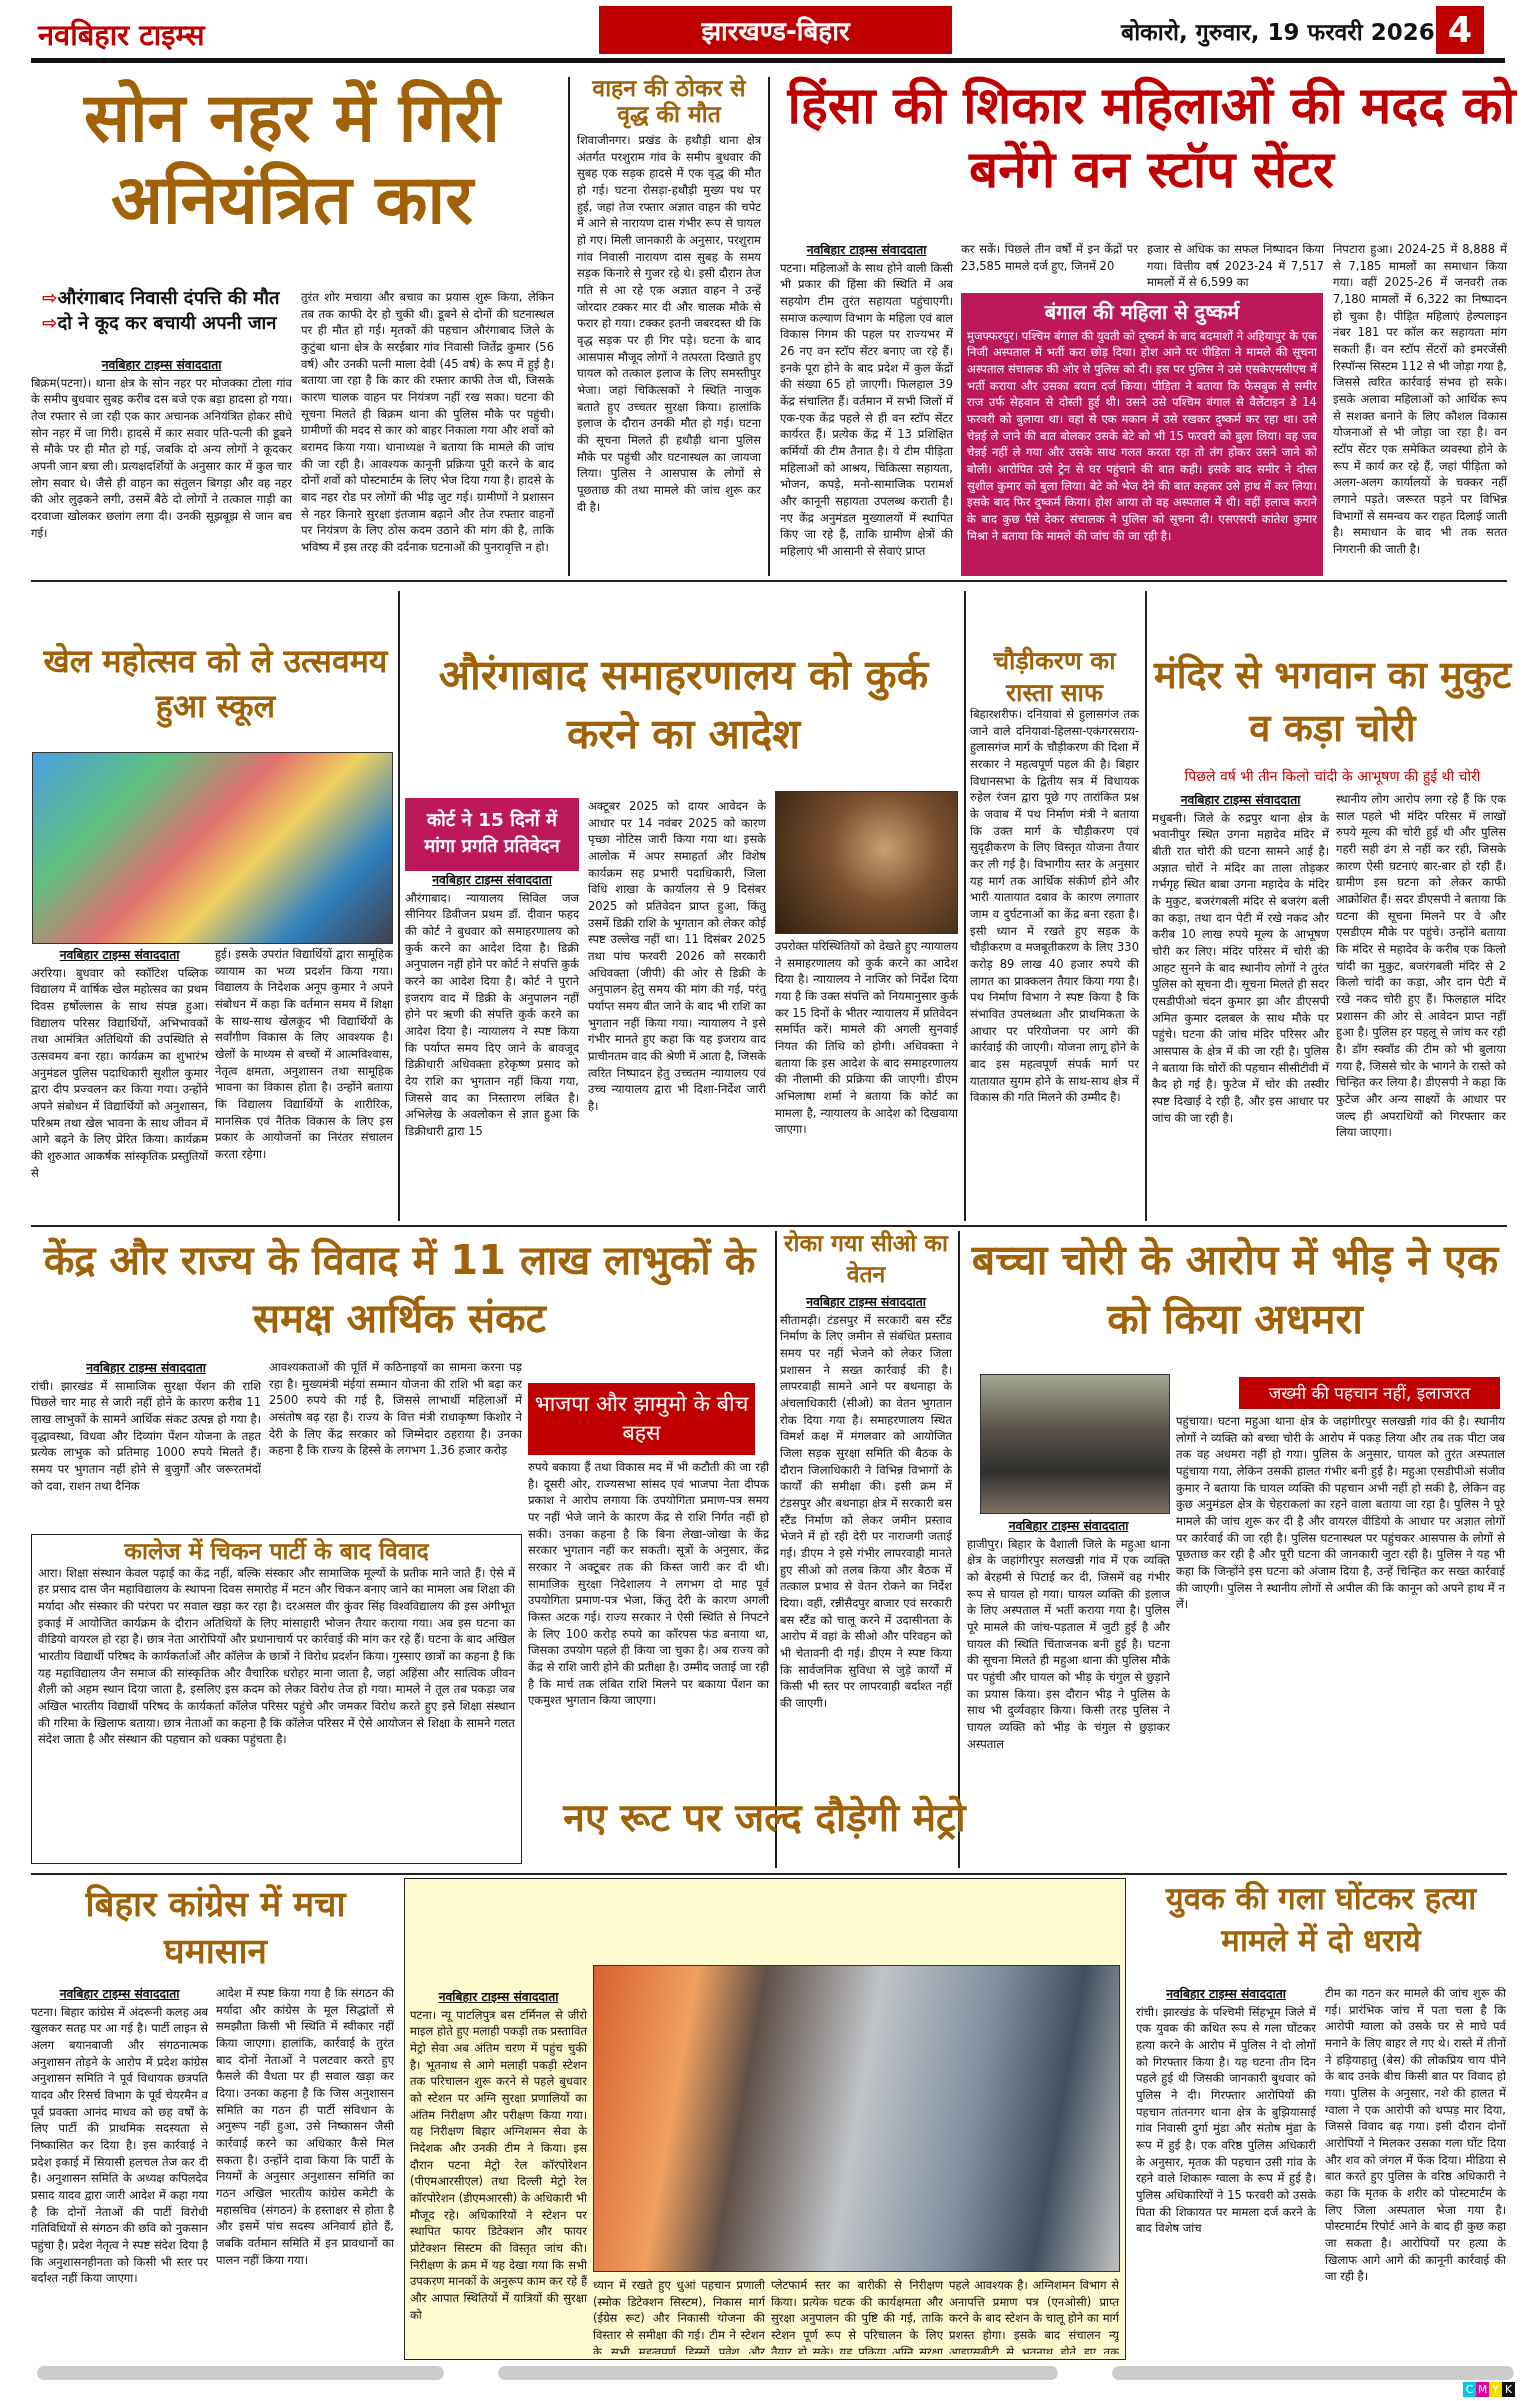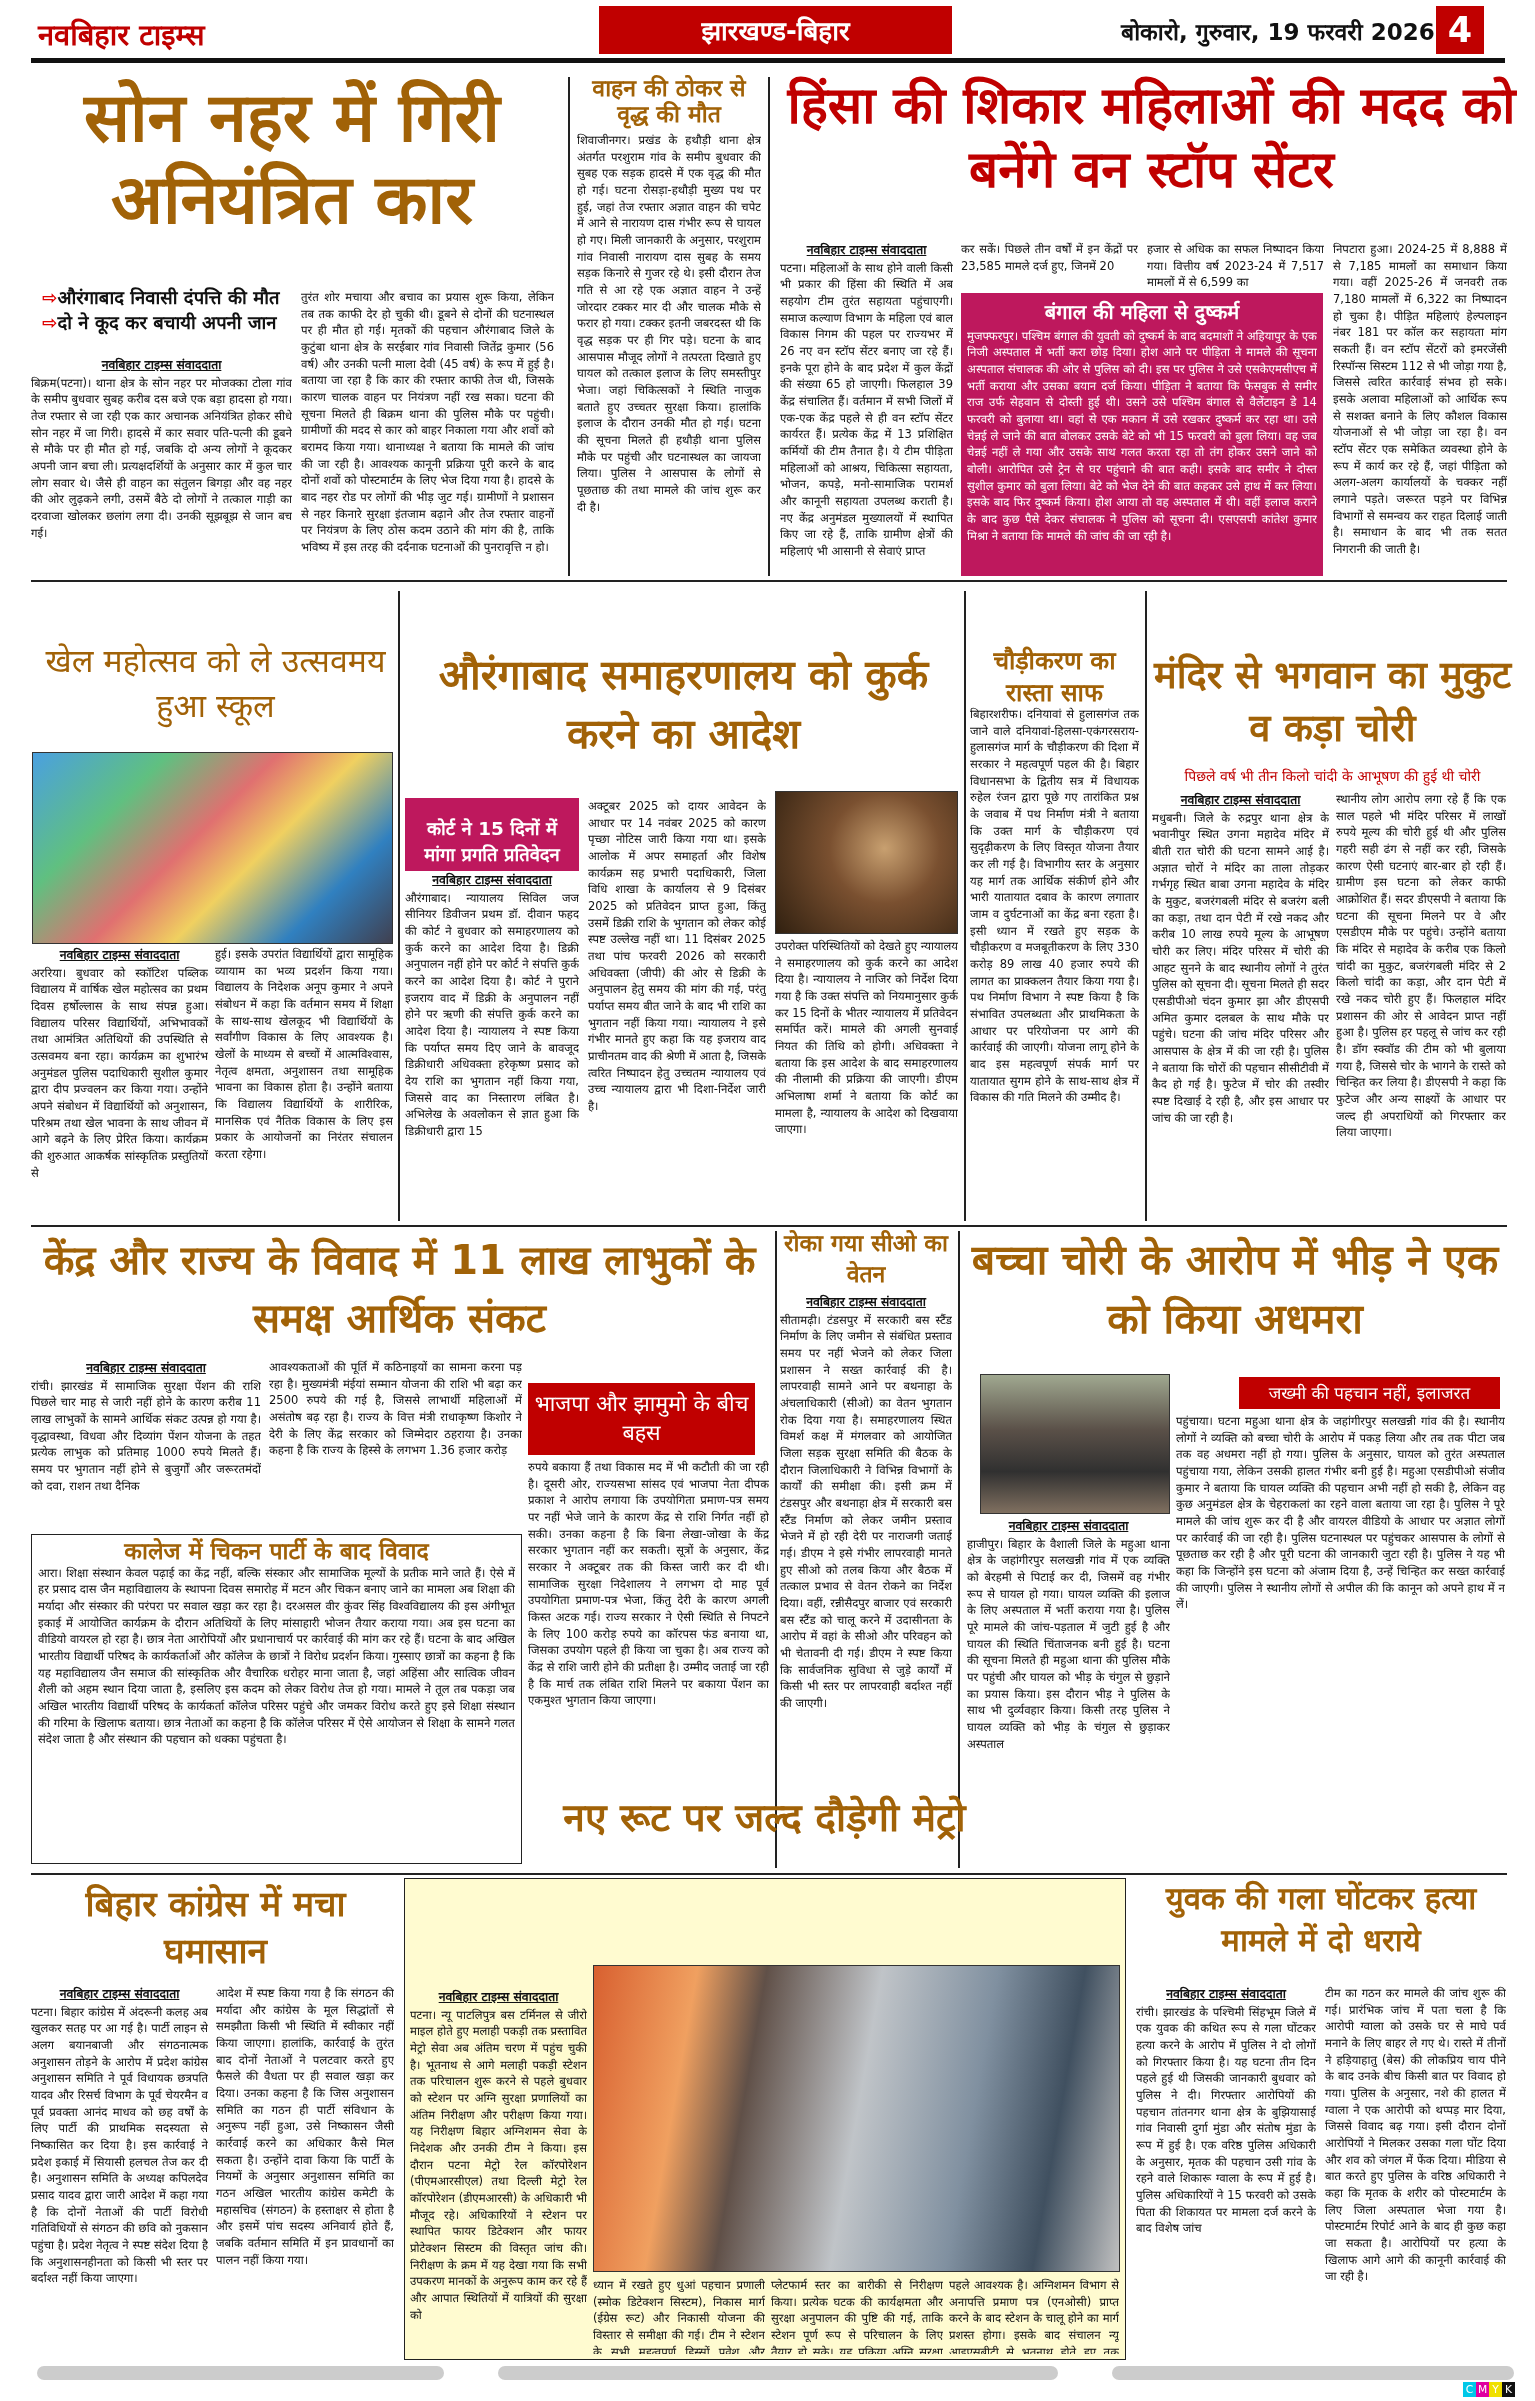--- a/index.html
+++ b/index.html
@@ -61,31 +61,31 @@
 <div class="abs body" style="left:961px;top:241px;width:177px;height:51px">कर सकें। पिछले तीन वर्षों में इन केंद्रों पर 23,585 मामले दर्ज हुए, जिनमें 20</div>
 <div class="abs body" style="left:1147px;top:241px;width:177px;height:51px">हजार से अधिक का सफल निष्पादन किया गया। वित्तीय वर्ष 2023-24 में 7,517 मामलों में से 6,599 का</div>
 <div class="abs body" style="left:1333px;top:241px;width:174px;height:335px">निपटारा हुआ। 2024-25 में 8,888 में से 7,185 मामलों का समाधान किया गया। वहीं 2025-26 में जनवरी तक 7,180 मामलों में 6,322 का निष्पादन हो चुका है। पीड़ित महिलाएं हेल्पलाइन नंबर 181 पर कॉल कर सहायता मांग सकती हैं। वन स्टॉप सेंटरों को इमरजेंसी रिस्पॉन्स सिस्टम 112 से भी जोड़ा गया है, जिससे त्वरित कार्रवाई संभव हो सके। इसके अलावा महिलाओं को आर्थिक रूप से सशक्त बनाने के लिए कौशल विकास योजनाओं से भी जोड़ा जा रहा है। वन स्टॉप सेंटर एक समेकित व्यवस्था होने के रूप में कार्य कर रहे हैं, जहां पीड़िता को अलग-अलग कार्यालयों के चक्कर नहीं लगाने पड़ते। जरूरत पड़ने पर विभिन्न विभागों से समन्वय कर राहत दिलाई जाती है। समाधान के बाद भी तक सतत निगरानी की जाती है।</div>
 
 <div class="abs blackbox" style="left:961px;top:293px;width:362px;height:283px;padding:4.6px 6.1px">
   <div style="font-size:20px;margin-bottom:3.1px">बंगाल की महिला से दुष्कर्म</div>
   <div class="body" style="color:#fff;font-weight:normal;height:244px">मुजफ्फरपुर। पश्चिम बंगाल की युवती को दुष्कर्म के बाद बदमाशों ने अहियापुर के एक निजी अस्पताल में भर्ती करा छोड़ दिया। होश आने पर पीड़िता ने मामले की सूचना अस्पताल संचालक की ओर से पुलिस को दी। इस पर पुलिस ने उसे एसकेएमसीएच में भर्ती कराया और उसका बयान दर्ज किया। पीड़िता ने बताया कि फेसबुक से समीर राज उर्फ सेहवान से दोस्ती हुई थी। उसने उसे पश्चिम बंगाल से वैलेंटाइन डे 14 फरवरी को बुलाया था। वहां से एक मकान में उसे रखकर दुष्कर्म कर रहा था। उसे चेन्नई ले जाने की बात बोलकर उसके बेटे को भी 15 फरवरी को बुला लिया। वह जब चेन्नई नहीं ले गया और उसके साथ गलत करता रहा तो तंग होकर उसने जाने को बोली। आरोपित उसे ट्रेन से घर पहुंचाने की बात कही। इसके बाद समीर ने दोस्त सुशील कुमार को बुला लिया। बेटे को भेज देने की बात कहकर उसे हाथ में कर लिया। इसके बाद फिर दुष्कर्म किया। होश आया तो वह अस्पताल में थी। वहीं इलाज कराने के बाद कुछ पैसे देकर संचालक ने पुलिस को सूचना दी। एसएसपी कांतेश कुमार मिश्रा ने बताया कि मामले की जांच की जा रही है।</div>
 </div>
 <div class="abs hrule" style="left:31px;top:580px;width:1476px"></div>
 
-<div class="abs hl hl-black" style="left:31px;top:639px;width:369px;font-size:32px;font-weight:normal;line-height:1.4">खेल महोत्सव को ले उत्सवमय हुआ स्कूल</div>
+<div class="abs hl hl-black" style="left:31px;top:639px;width:369px;font-size:32px;font-weight:bold;line-height:1.4">खेल महोत्सव को ले उत्सवमय हुआ स्कूल</div>
 <div class="abs photo" style="left:32px;top:752px;width:361px;height:192px;background:linear-gradient(135deg,#4aa0e0 0%,#60c080 25%,#e07070 45%,#f0d060 60%,#3080c0 80%,#404050 100%)"></div>
 <div class="abs" style="left:31px;top:946px;width:177px;height:276px">
   <div class="byline">नवबिहार टाइम्स संवाददाता</div>
   <div class="body" style="height:253px">अररिया। बुधवार को स्कॉटिश पब्लिक विद्यालय में वार्षिक खेल महोत्सव का प्रथम दिवस हर्षोल्लास के साथ संपन्न हुआ। विद्यालय परिसर विद्यार्थियों, अभिभावकों तथा आमंत्रित अतिथियों की उपस्थिति से उत्सवमय बना रहा। कार्यक्रम का शुभारंभ अनुमंडल पुलिस पदाधिकारी सुशील कुमार द्वारा दीप प्रज्वलन कर किया गया। उन्होंने अपने संबोधन में विद्यार्थियों को अनुशासन, परिश्रम तथा खेल भावना के साथ जीवन में आगे बढ़ने के लिए प्रेरित किया। कार्यक्रम की शुरुआत आकर्षक सांस्कृतिक प्रस्तुतियों से</div>
 </div>
 <div class="abs body" style="left:215px;top:946px;width:178px;height:276px">हुई। इसके उपरांत विद्यार्थियों द्वारा सामूहिक व्यायाम का भव्य प्रदर्शन किया गया। विद्यालय के निदेशक अनूप कुमार ने अपने संबोधन में कहा कि वर्तमान समय में शिक्षा के साथ-साथ खेलकूद भी विद्यार्थियों के सर्वांगीण विकास के लिए आवश्यक है। खेलों के माध्यम से बच्चों में आत्मविश्वास, नेतृत्व क्षमता, अनुशासन तथा सामूहिक भावना का विकास होता है। उन्होंने बताया कि विद्यालय विद्यार्थियों के शारीरिक, मानसिक एवं नैतिक विकास के लिए इस प्रकार के आयोजनों का निरंतर संचालन करता रहेगा।</div>
 <div class="abs vrule" style="left:398px;top:591px;height:630px"></div>
 
 <div class="abs hl hl-black" style="left:407px;top:646px;width:553px;font-size:41px;line-height:1.45">औरंगाबाद समाहरणालय को कुर्क करने का आदेश</div>
-<div class="abs blackbox" style="left:405px;top:798px;width:174px;height:73px;font-size:18.4px;padding:18px;line-height:1.4">कोर्ट ने 15 दिनों में मांगा प्रगति प्रतिवेदन</div>
+<div class="abs blackbox" style="left:405px;top:798px;width:174px;height:73px;font-size:18.4px;padding:9px;line-height:1.4">कोर्ट ने 15 दिनों में मांगा प्रगति प्रतिवेदन</div>
 <div class="abs" style="left:405px;top:871px;width:174px;height:350px">
   <div class="byline">नवबिहार टाइम्स संवाददाता</div>
   <div class="body" style="height:330px">औरंगाबाद। न्यायालय सिविल जज सीनियर डिवीजन प्रथम डॉ. दीवान फहद की कोर्ट ने बुधवार को समाहरणालय को कुर्क करने का आदेश दिया है। डिक्री अनुपालन नहीं होने पर कोर्ट ने संपत्ति कुर्क करने का आदेश दिया है। कोर्ट ने पुराने इजराय वाद में डिक्री के अनुपालन नहीं होने पर ऋणी की संपत्ति कुर्क करने का आदेश दिया है। न्यायालय ने स्पष्ट किया कि पर्याप्त समय दिए जाने के बावजूद डिक्रीधारी अधिवक्ता हरेकृष्ण प्रसाद को देय राशि का भुगतान नहीं किया गया, जिससे वाद का निस्तारण लंबित है। अभिलेख के अवलोकन से ज्ञात हुआ कि डिक्रीधारी द्वारा 15</div>
 </div>
 <div class="abs body" style="left:588px;top:798px;width:178px;height:422px">अक्टूबर 2025 को दायर आवेदन के आधार पर 14 नवंबर 2025 को कारण पृच्छा नोटिस जारी किया गया था। इसके आलोक में अपर समाहर्ता और विशेष कार्यक्रम सह प्रभारी पदाधिकारी, जिला विधि शाखा के कार्यालय से 9 दिसंबर 2025 को प्रतिवेदन प्राप्त हुआ, किंतु उसमें डिक्री राशि के भुगतान को लेकर कोई स्पष्ट उल्लेख नहीं था। 11 दिसंबर 2025 तथा पांच फरवरी 2026 को सरकारी अधिवक्ता (जीपी) की ओर से डिक्री के अनुपालन हेतु समय की मांग की गई, परंतु पर्याप्त समय बीत जाने के बाद भी राशि का भुगतान नहीं किया गया। न्यायालय ने इसे गंभीर मानते हुए कहा कि यह इजराय वाद प्राचीनतम वाद की श्रेणी में आता है, जिसके त्वरित निष्पादन हेतु उच्चतम न्यायालय एवं उच्च न्यायालय द्वारा भी दिशा-निर्देश जारी है।</div>
 <div class="abs photo" style="left:775px;top:791px;width:183px;height:143px;background:radial-gradient(circle at 60% 40%,#c8a070 0%,#7a5030 40%,#302010 100%)"></div>
 <div class="abs body" style="left:775px;top:938px;width:183px;height:283px">उपरोक्त परिस्थितियों को देखते हुए न्यायालय ने समाहरणालय को कुर्क करने का आदेश दिया है। न्यायालय ने नाजिर को निर्देश दिया गया है कि उक्त संपत्ति को नियमानुसार कुर्क कर 15 दिनों के भीतर न्यायालय में प्रतिवेदन समर्पित करें। मामले की अगली सुनवाई नियत की तिथि को होगी। अधिवक्ता ने बताया कि इस आदेश के बाद समाहरणालय की नीलामी की प्रक्रिया की जाएगी। डीएम अभिलाषा शर्मा ने बताया कि कोर्ट का मामला है, न्यायालय के आदेश को दिखवाया जाएगा।</div>
 <div class="abs vrule" style="left:964px;top:591px;height:630px"></div>
 
 <div class="abs hl hl-black" style="left:970px;top:645px;width:169px;font-size:24.6px;line-height:1.3">चौड़ीकरण का रास्ता साफ</div>

